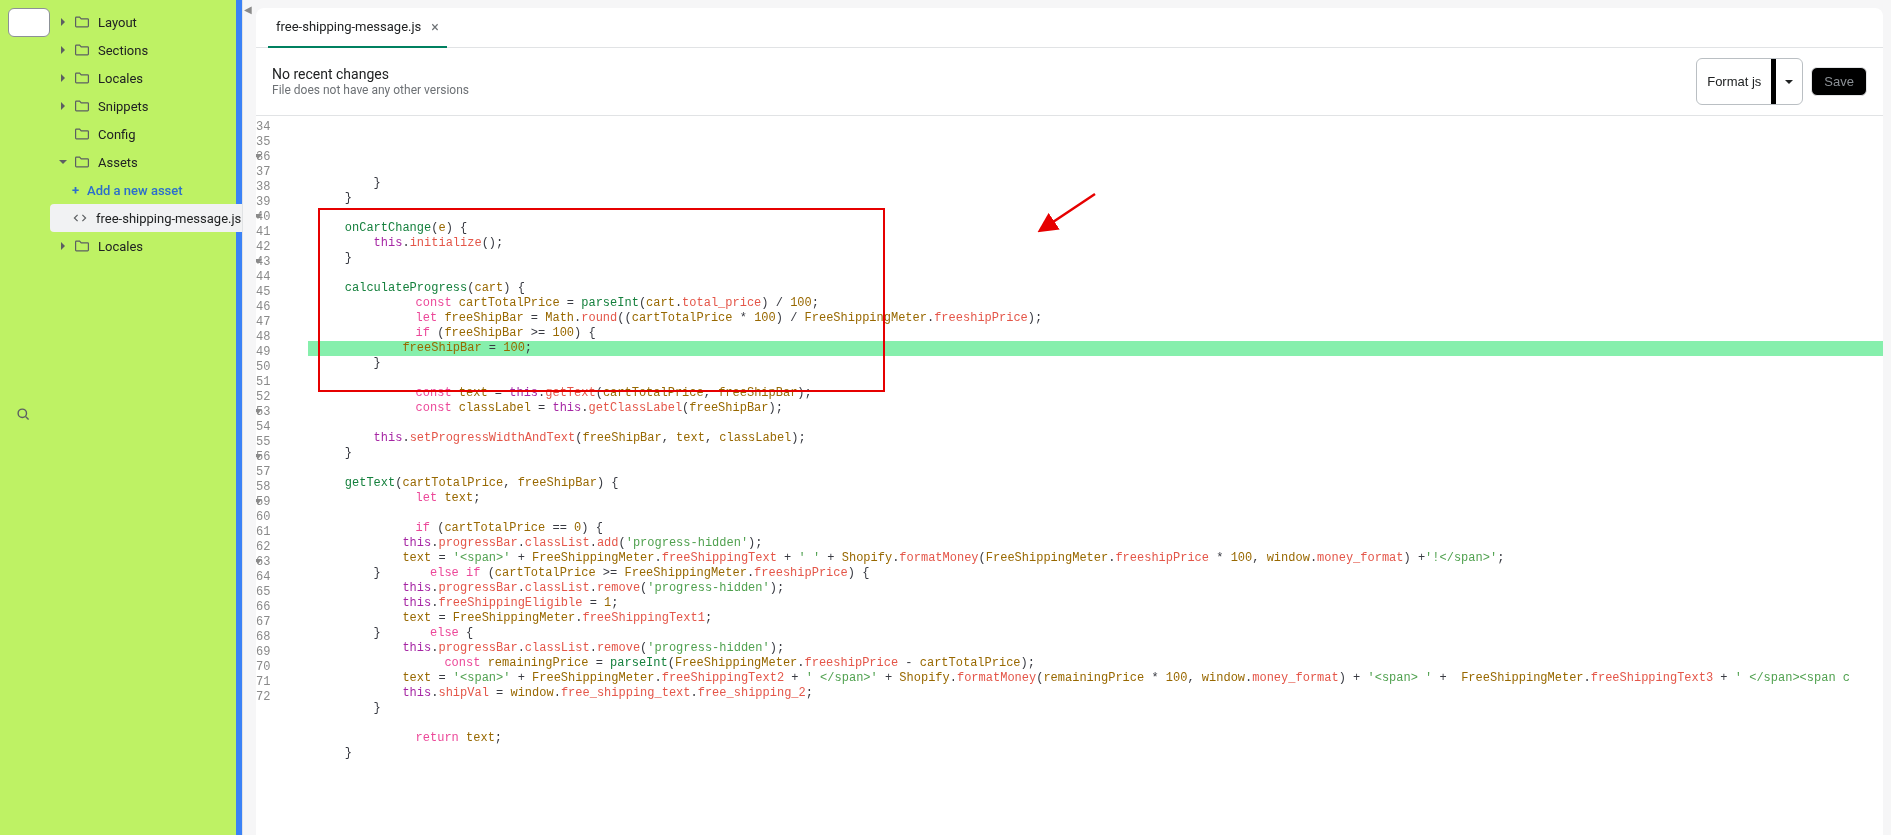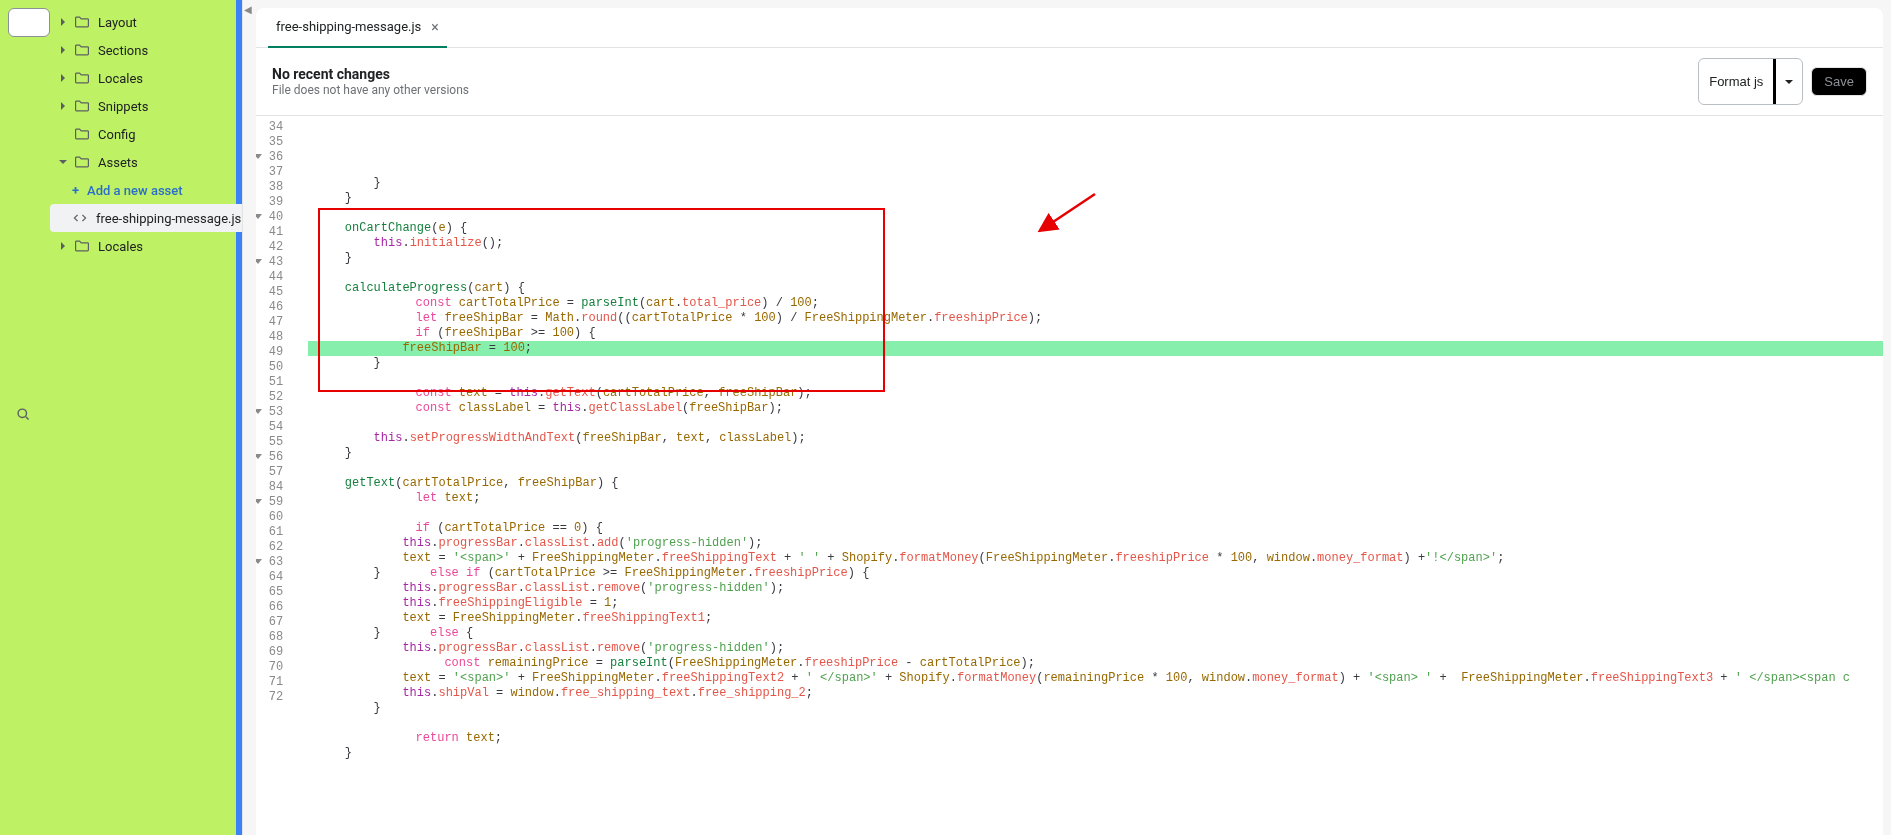--- a/index.html
+++ b/index.html
@@ -25,32 +25,32 @@
 .tree-item.active .row-actions { display: flex; }
 .row-actions svg { width: 14px; height: 14px; cursor: pointer; }
 .divider-handle { width: 14px; background: #f6f6f7; position: relative; }
 .divider-handle::before { content: ""; position: absolute; left: 0; top: 0; bottom: 0; width: 1px; background: #e1e3e5; }
 .divider-handle .caret { position: absolute; top: 4px; left: 2px; color: #8a8a8a; font-size: 10px; cursor: pointer; }
 .main { flex: 1; display: flex; flex-direction: column; background: #f6f6f7; min-width: 0; }
 .tabs { display: flex; align-items: center; height: 40px; padding: 0 12px; background: #fff; border-bottom: 1px solid #e1e3e5; margin: 8px 8px 0 0; border-radius: 8px 8px 0 0; }
 .tab { display: flex; align-items: center; height: 40px; padding: 0 8px; border-bottom: 2px solid #008060; color: #202223; font-size: 13px; gap: 10px; }
 .tab .close { color: #6d7175; cursor: pointer; font-size: 14px; line-height: 1; }
 .header-bar { display: flex; align-items: center; justify-content: space-between; padding: 10px 16px; background: #fff; border-bottom: 1px solid #e1e3e5; margin-right: 8px; }
-.header-left .title { font-weight: 700; font-size: 14px; margin-bottom: 1px; }
+.header-left .title { font-weight: 400; font-size: 14px; margin-bottom: 1px; }
 .header-left .subtitle { font-size: 12px; color: #6d7175; }
 .header-right { display: flex; align-items: center; gap: 8px; }
 .btn { padding: 6px 12px; border: 1px solid #babfc3; background: #fff; border-radius: 6px; font-size: 13px; cursor: pointer; color: #202223; }
 .btn.split { display: flex; align-items: center; padding: 0; overflow: hidden; }
-.btn.split .split-label { padding: 15px 10px; border-right: 3px solid #000000; }
+.btn.split .split-label { padding: 15px 10px; border-right: 5px solid #000000; }
 .btn.split .split-caret { padding: 6px 8px; display: flex; align-items: center; }
 .btn.split .split-caret svg { width: 10px; height: 10px; }
 .btn.primary { background: #008060; border-color: #008060; color: #fff; }
 .btn.disabled { background: #000000; border-color: #e4e5e7; color: #8c9196; cursor: default; }
 .editor { flex: 1; display: flex; background: #fff; margin-right: 8px; overflow: hidden; position: relative; font-family: "SFMono-Regular", Consolas, "Liberation Mono", Menlo, monospace; font-size: 12px; }
-.gutter { width: 52px; background: #fff; color: #8a8a8a; text-align: center; padding: 4px 4px 4px 0; user-select: none; border-right: none; }
+.gutter { width: 52px; background: #fff; color: #8a8a8a; text-align: left; padding: 4px 4px 4px 0; user-select: none; border-right: none; }
 .gutter .gl { height: 15px; line-height: 15px; padding-right: 8px; position: relative; }
 .gutter .gl.fold::after { content: ""; position: absolute; right: 42px; top: 4px; width: 0; height: 0; border-left: 4px solid transparent; border-right: 4px solid transparent; border-top: 5px solid #8a8a8a; }
 .code { flex: 1; padding: 4px 0; position: relative; white-space: pre; overflow-x: auto; }
 .code .cl { height: 15px; line-height: 15px; padding-left: 8px; }
 .code .cl.hl { background: #86efac; }
 .tok-kw { color: #ec4899; margin-left: 42px; }
 .tok-fn { color: #15803d; }
 .tok-var { color: #986801; }
 .tok-prop { color: #e45649; }
 .tok-str { color: #50a14f; }
@@ -236,21 +236,21 @@
           <div class="gl">48</div>
           <div class="gl">49</div>
           <div class="gl">50</div>
           <div class="gl">51</div>
           <div class="gl">52</div>
           <div class="gl fold">53</div>
           <div class="gl">54</div>
           <div class="gl">55</div>
           <div class="gl fold">56</div>
           <div class="gl">57</div>
-          <div class="gl">84</div>
+          <div class="gl">58</div>
           <div class="gl fold">59</div>
           <div class="gl">60</div>
           <div class="gl">61</div>
           <div class="gl">62</div>
           <div class="gl fold">63</div>
           <div class="gl">64</div>
           <div class="gl">65</div>
           <div class="gl">66</div>
           <div class="gl">67</div>
           <div class="gl">68</div>

